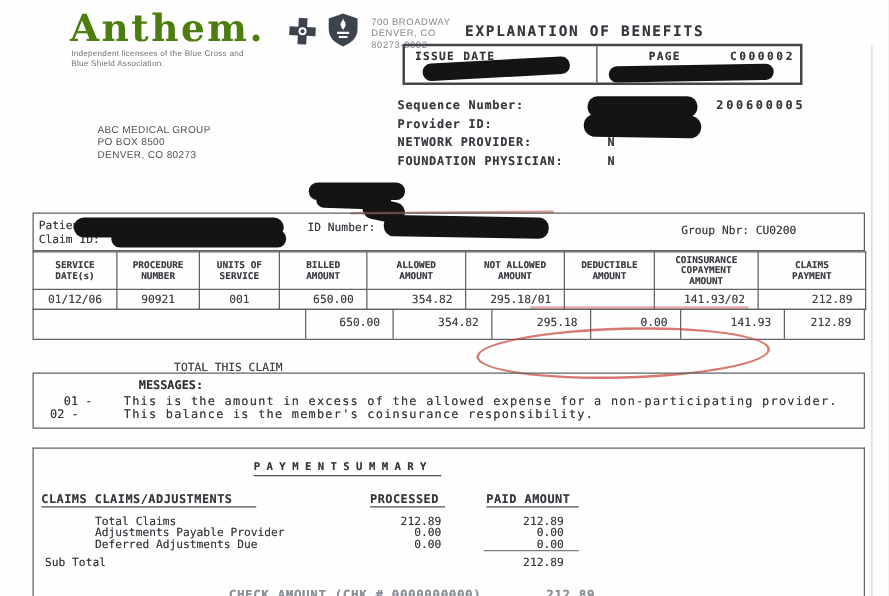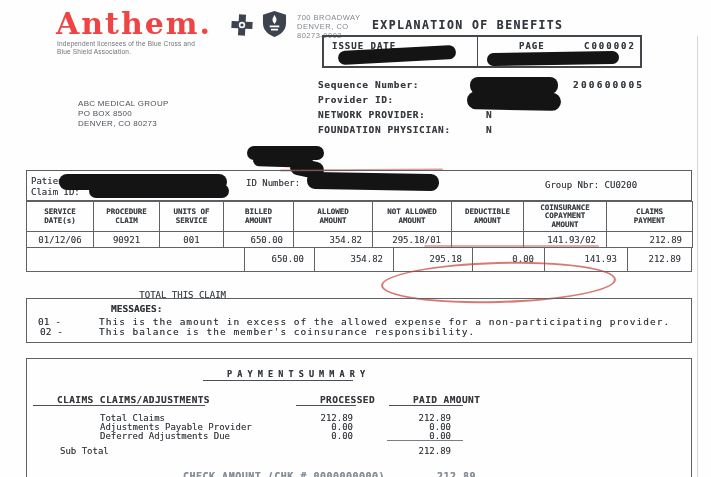--- a/index.html
+++ b/index.html
@@ -7,21 +7,21 @@
         font-family:"DejaVu Sans Mono",monospace;color:#3e4247;}
   .abs{position:absolute;}
   .mono{font-family:"DejaVu Sans Mono",monospace;text-shadow:0 0 .4px rgba(60,64,70,.55);}
   .sans{font-family:"Liberation Sans",sans-serif;}
   .serif{font-family:"DejaVu Serif",serif;}
   .b{font-weight:bold;}
   .redact{position:absolute;background:#141414;border-radius:8px;}
   .redline{position:absolute;background:rgba(187,62,50,.5);border-radius:2px;}
 
   
-  .brand{left:56px;top:6px;font-size:30px;font-weight:bold;letter-spacing:2px;color:#ef4444;}
+  .brand{left:56px;top:6px;font-size:30px;font-weight:bold;letter-spacing:2px;color:#4d7c0f;}
   .tagline{left:57px;top:40px;font-size:6.5px;line-height:7.5px;color:#6d7178;letter-spacing:.2px;}
   .sender{left:297px;top:13px;font-size:7.5px;line-height:9px;color:#81868d;letter-spacing:.5px;}
   .eob-title{left:372px;top:18px;font-size:11.5px;font-weight:bold;letter-spacing:1.4px;color:#34383d;}
 
   .issue-box{left:322px;top:35px;width:320px;height:33px;border:2px solid #43474c;box-sizing:border-box;}
   .issue-box .divider{position:absolute;left:153px;top:0;width:1px;height:100%;background:#43474c;}
   .issue-box .lbl{position:absolute;font-size:9px;font-weight:bold;letter-spacing:1px;color:#34383d;}
 
   .info-lbl{font-size:9.5px;font-weight:bold;letter-spacing:.6px;color:#373b40;}
   .payee{left:78px;top:99px;font-size:8px;line-height:10px;color:#4d5157;letter-spacing:.3px;}
@@ -41,21 +41,21 @@
   .total-row .lab{flex:none;width:199px;text-align:right;padding-right:18px;line-height:22px;margin-top:36px;}
 
   .inforow{left:26px;top:272px;width:666px;height:22px;border:1px solid #5f6367;border-top:none;box-sizing:border-box;}
   .inforow .t{position:absolute;top:6px;font-size:9.5px;font-weight:bold;color:#34383d;letter-spacing:.4px;white-space:nowrap;}
   .red-oval{left:381px;top:262px;width:231px;height:37px;border:2.5px solid rgba(198,58,46,.68);border-radius:50%;transform:rotate(-1.5deg);}
 
   .msgbox{left:26px;top:298px;width:666px;height:45px;border:1px solid #5f6367;box-sizing:border-box;}
   .msgbox .t{position:absolute;font-size:9.5px;color:#2f3338;white-space:nowrap;}
 
   .paybox{left:26px;top:358px;width:666px;height:119px;border:1px solid #5f6367;border-bottom:none;box-sizing:border-box;}
-  .paybox .t{position:absolute;font-size:9px;color:#34383d;white-space:nowrap;margin-left:24px;}
+  .paybox .t{position:absolute;font-size:9px;color:#34383d;white-space:nowrap;}
   .paybox .hd{font-size:9.5px;font-weight:bold;letter-spacing:.4px;}
   .paybox .ul{position:absolute;height:1px;background:#4c5055;}
   .paybox .num{position:absolute;width:74px;text-align:right;font-size:9px;color:#34383d;}
 
   .footer-sliver{top:471px;font-size:10px;font-weight:bold;color:#8a919b;letter-spacing:.5px;white-space:nowrap;}
   .page-edge{left:697px;top:36px;width:1px;height:441px;background:#d3d6da;}
 </style>
 </head>
 <body>
 
@@ -142,21 +142,21 @@
         <col style="width:86px">
     </colgroup>
     <tbody>
         <tr>
       <th>
             <span>SERVICE</span>
             <span>DATE(s)</span>
           </th>
       <th>
             <span>PROCEDURE</span>
-            <span>CLAIM</span>
+            <span>NUMBER</span>
           </th>
       <th>
             <span>UNITS OF</span>
             <span>SERVICE</span>
           </th>
       <th>
             <span>BILLED</span>
             <span>AMOUNT</span>
           </th>
       <th>
@@ -203,21 +203,21 @@
     <div class="cell" style="width:72px;">0.00</div>
     <div class="cell" style="width:83px;">141.93</div>
     <div class="cell" style="flex:1;">212.89</div>
   </div>
   <div class="redline" style="left:424px;top:245px;width:175px;height:2px;background:rgba(190,60,50,.42);"></div>
 
   <div class="abs red-oval"></div>
 
   <div class="abs msgbox">
     <div class="t mono b" style="left:84px;top:4px;">MESSAGES:</div>
-    <div class="t mono" style="left:11px;top:17px;text-align:right;">01 -</div>
+    <div class="t mono" style="left:24px;top:17px;text-align:right;">01 -</div>
     <div class="t mono" style="left:72px;top:17px;letter-spacing:1px;">This is the amount in excess of the allowed expense for a non-participating provider.</div>
     <div class="t mono" style="left:13px;top:27px;">02 -</div>
     <div class="t mono" style="left:72px;top:27px;letter-spacing:1px;">This balance is the member's coinsurance responsibility.</div>
   </div>
 
   <div class="abs paybox">
     <div class="t mono b" style="left:176px;top:10px;font-size:8.5px;">P A Y M E N T   S U M M A R Y</div>
     <div class="ul" style="left:176px;top:21px;width:150px;"></div>
 
     <div class="t mono hd" style="left:6px;top:35px;">CLAIMS CLAIMS/ADJUSTMENTS</div>

